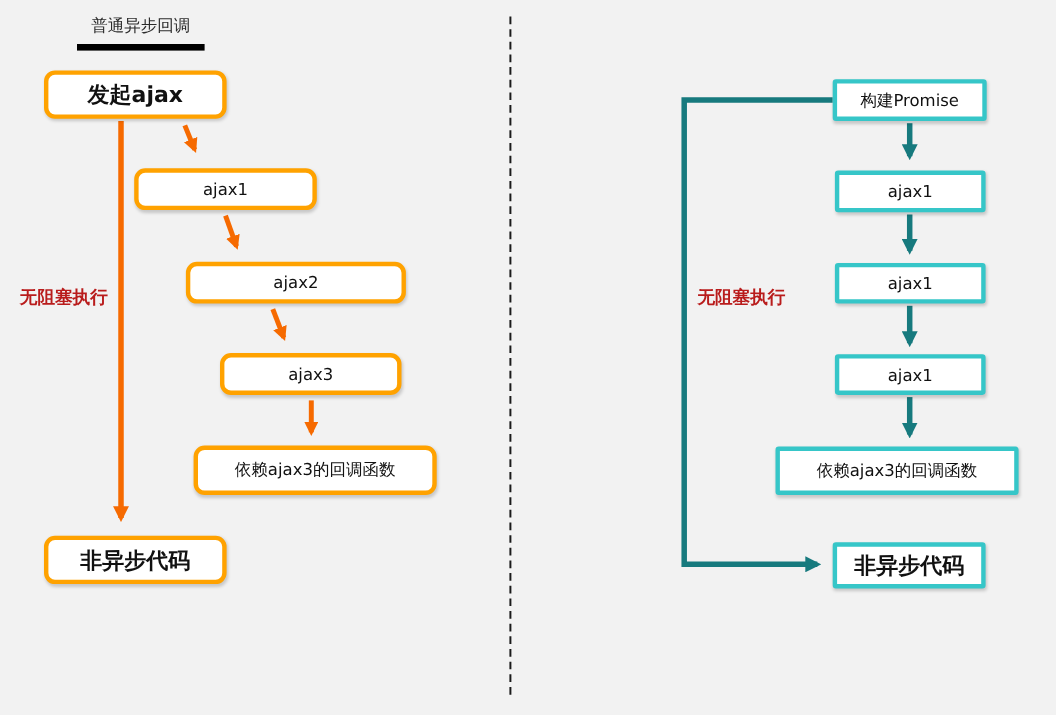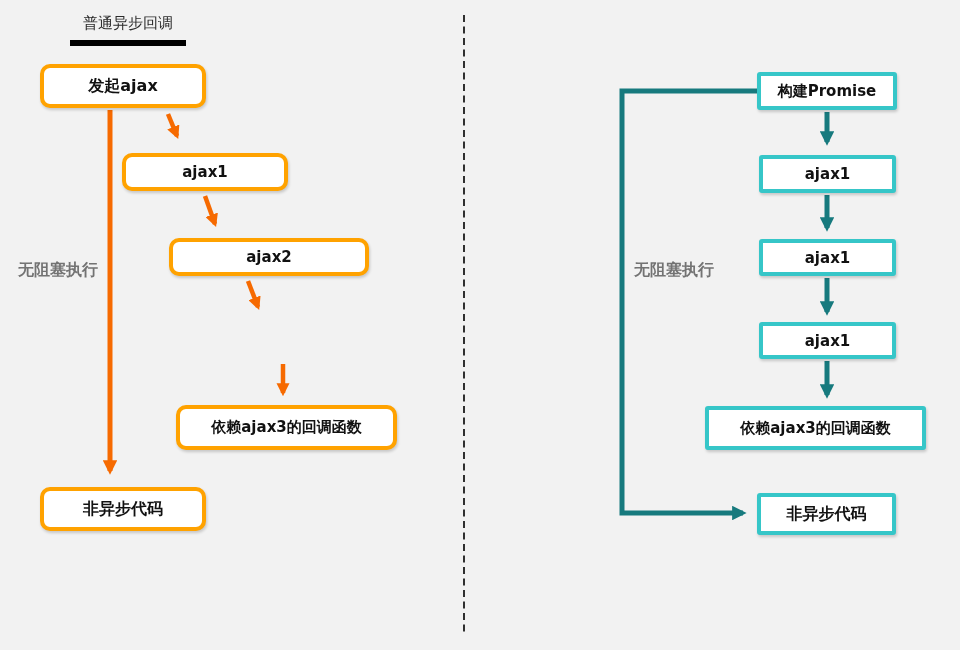--- a/index.html
+++ b/index.html
@@ -18,23 +18,22 @@
     position:absolute;
     background:#ffffff;
     display:flex;align-items:center;justify-content:center;
     font-size:15px;
     color:#111;
     box-sizing:border-box;
     box-shadow:1px 2px 3px rgba(0,0,0,0.18);
     z-index:2;
     text-align:center;
     white-space:nowrap;
-    font-weight:bold;
   }
-  .node.bold{font-weight:bold;font-size:16px;}
+  .node.bold{font-weight:bold;font-size:20px;}
 
   
   .o{border:4px solid #FFA200;border-radius:10px;}
   .lb-start   {left:40px;  top:64px;  width:166px; height:44px;}
   .lb-ajax1   {left:122px; top:153px; width:166px; height:38px;}
   .lb-ajax2   {left:169px; top:238px; width:200px; height:38px;}
   .lb-ajax3   {left:200px; top:321px; width:165px; height:38px;}
   .lb-callback{left:176px; top:405px; width:221px; height:45px;}
   .lb-sync    {left:40px;  top:487px; width:166px; height:44px;}
 
@@ -55,21 +54,21 @@
     padding-bottom:7px;
     z-index:2;
   }
   .flow-title.left {left:70px;  top:14px; width:116px; border-bottom:6px solid #000000;}
   .flow-title.right{left:766px; top:24px; width:114px; border-bottom:2px solid #3EC6C8;}
 
   .side-label{
     position:absolute;
     font-weight:bold;
     font-size:16px;
-    color:#737373;
+    color:#b91c1c;
     z-index:2;
     white-space:nowrap;
   }
   .side-label.left {left:18px;  top:260px;}
   .side-label.right{left:634px; top:260px;}
 </style>
 </head>
 <body>
 
 <div id="canvas">
@@ -102,20 +101,21 @@
   </svg>
 
   <div class="flow-title left">普通异步回调</div>
 
   <div class="side-label left">无阻塞执行</div>
   <div class="side-label right">无阻塞执行</div>
 
   <div class="node o bold lb-start">发起ajax</div>
   <div class="node o lb-ajax1">ajax1</div>
   <div class="node o lb-ajax2">ajax2</div>
+  <div class="node o lb-ajax3">ajax3</div>
   <div class="node o lb-callback">依赖ajax3的回调函数</div>
   <div class="node o bold lb-sync">非异步代码</div>
 
   <div class="node t rb-promise">构建Promise</div>
   <div class="node t rb-ajax1a">ajax1</div>
   <div class="node t rb-ajax1b">ajax1</div>
   <div class="node t rb-ajax1c">ajax1</div>
   <div class="node t rb-callback">依赖ajax3的回调函数</div>
   <div class="node t bold rb-sync">非异步代码</div>
 

